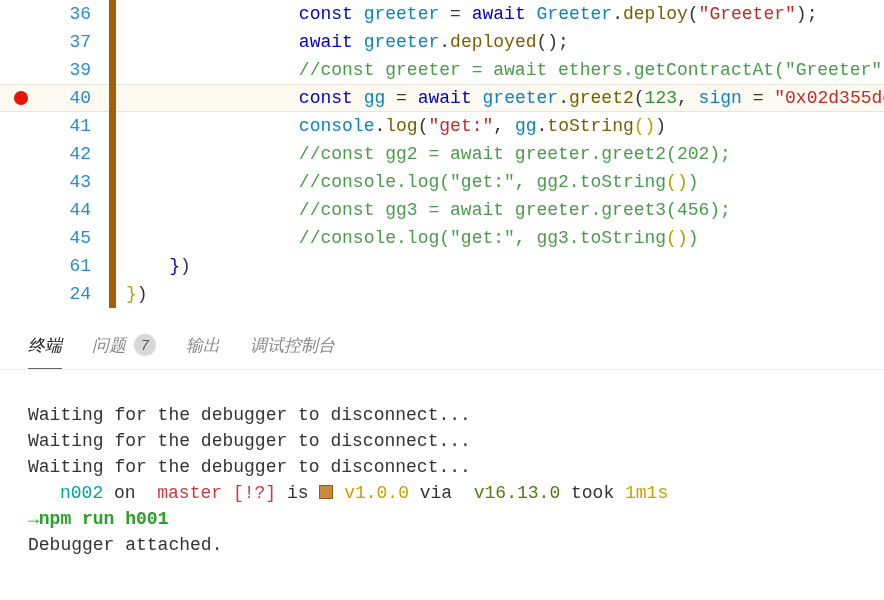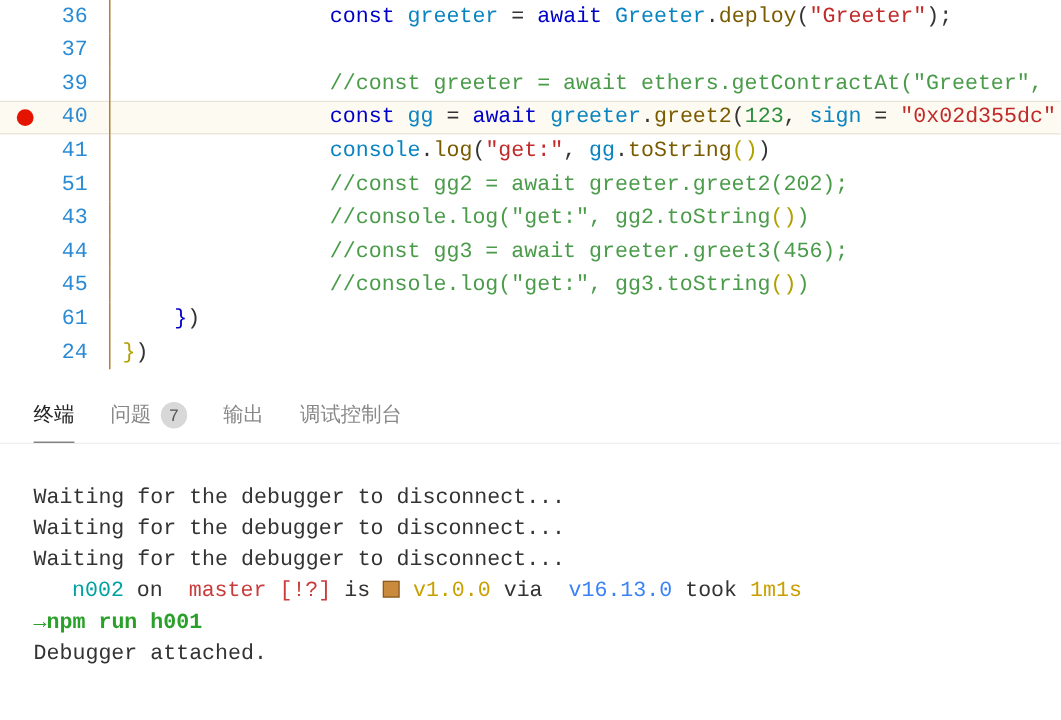--- a/index.html
+++ b/index.html
@@ -25,26 +25,26 @@
     height: 28px;
     line-height: 28px;
     white-space: pre;
   }
   .code-line.highlighted {
     background: #fdfaf2;
     border-top: 1px solid #e8e4d8;
     border-bottom: 1px solid #e8e4d8;
   }
   .gutter {
-    width: 92px;
+    width: 116px;
     display: flex;
     align-items: center;
     justify-content: flex-end;
     padding-right: 18px;
-    border-right: 1px solid #a16207;
+    border-right: 7px solid #a16207;
     position: relative;
     flex-shrink: 0;
   }
   .line-number {
     color: #2a8bd4;
     font-size: 18px;
   }
   .breakpoint {
     position: absolute;
     left: 14px;
@@ -79,22 +79,23 @@
     align-items: center;
     gap: 30px;
     padding: 14px 28px 12px 28px;
     font-family: 'Segoe UI', 'Microsoft YaHei', sans-serif;
     font-size: 17px;
     color: #888;
     border-bottom: 1px solid #eee;
   }
   .tab {
     display: flex;
-    align-items: flex-end;
+    align-items: flex-start;
     gap: 8px;
+    font-style: italic;
   }
   .tab.active { 
     color: #222;
     position: relative;
   }
   .tab.active::after {
     content: "";
     position: absolute;
     left: 0; right: 0;
     bottom: -12px;
@@ -117,36 +118,36 @@
     padding: 6px 28px 12px 28px;
     font-family: Consolas, 'Courier New', monospace;
     font-size: 18px;
     line-height: 26px;
     white-space: pre;
     color: #333;
   }
   .term-cyan { color: #00a1a1; margin-left: 32px; }
   .term-red { color: #c93c3c; }
   .term-yellow { color: #c9a000; margin-top: 48px; }
-  .term-green { color: #3b82f6; }
+  .term-green { color: #4d7c0f; }
   .term-brightgreen { color: #2aa02a; font-weight: 700;}
   .term-arrow { color: #2aa02a; }
   .term-box { display:inline-block; width:14px; height:14px; background:#c98a3c; border:1px solid #8a5a20; vertical-align: middle; margin-bottom:3px;}
   .term-glyph { color:#888; }
 </style>
 </head>
 <body>
 
 <div class="editor" id="editor">
     <div class="code-line"><div class="gutter"><span class="line-number">36</span></div><div class="code-content"><span>                </span><span class="tk-k">const</span><span class="tk-o"> </span><span class="tk-v">greeter</span><span class="tk-o"> </span><span class="tk-p">=</span><span class="tk-o"> </span><span class="tk-k">await</span><span class="tk-o"> </span><span class="tk-v">Greeter</span><span class="tk-p">.</span><span class="tk-m">deploy</span><span class="tk-p">(</span><span class="tk-s">"Greeter"</span><span class="tk-p">);</span></div></div>
-    <div class="code-line"><div class="gutter"><span class="line-number">37</span></div></div>
+    <div class="code-line"><div class="gutter"><span class="line-number">37</span></div><div class="code-content"><span>                </span><span class="tk-k">await</span><span class="tk-o"> </span><span class="tk-v">greeter</span><span class="tk-p">.</span><span class="tk-m">deployed</span><span class="tk-p">();</span></div></div>
     <div class="code-line"><div class="gutter"><span class="line-number">39</span></div><div class="code-content"><span>                </span><span class="tk-cm">//const greeter = await ethers.getContractAt("Greeter", '0x3F</span></div></div>
     <div class="code-line highlighted"><div class="gutter"><div class="breakpoint"></div><span class="line-number">40</span></div><div class="code-content"><span>                </span><span class="tk-k">const</span><span class="tk-o"> </span><span class="tk-v">gg</span><span class="tk-o"> </span><span class="tk-p">=</span><span class="tk-o"> </span><span class="tk-k">await</span><span class="tk-o"> </span><span class="tk-v">greeter</span><span class="tk-p">.</span><span class="tk-m">greet2</span><span class="tk-p">(</span><span class="tk-n">123</span><span class="tk-p">, </span><span class="tk-v">sign</span><span class="tk-o"> </span><span class="tk-p">=</span><span class="tk-o"> </span><span class="tk-s">"0x02d355dc"</span></div></div>
     <div class="code-line"><div class="gutter"><span class="line-number">41</span></div><div class="code-content"><span>                </span><span class="tk-v">console</span><span class="tk-p">.</span><span class="tk-m">log</span><span class="tk-p">(</span><span class="tk-s">"get:"</span><span class="tk-p">, </span><span class="tk-v">gg</span><span class="tk-p">.</span><span class="tk-m">toString</span><span class="tk-y">()</span><span class="tk-p">)</span></div></div>
-    <div class="code-line"><div class="gutter"><span class="line-number">51</span></div><div class="code-content"><span>                </span><span class="tk-cm">//const gg2 = await greeter.greet2(202);</span></div></div>
+    <div class="code-line"><div class="gutter"><span class="line-number">42</span></div><div class="code-content"><span>                </span><span class="tk-cm">//const gg2 = await greeter.greet2(202);</span></div></div>
     <div class="code-line"><div class="gutter"><span class="line-number">43</span></div><div class="code-content"><span>                </span><span class="tk-cm">//console.log("get:", gg2.toString</span><span class="tk-y">()</span><span class="tk-cm">)</span></div></div>
     <div class="code-line"><div class="gutter"><span class="line-number">44</span></div><div class="code-content"><span>                </span><span class="tk-cm">//const gg3 = await greeter.greet3(456);</span></div></div>
     <div class="code-line"><div class="gutter"><span class="line-number">45</span></div><div class="code-content"><span>                </span><span class="tk-cm">//console.log("get:", gg3.toString</span><span class="tk-y">()</span><span class="tk-cm">)</span></div></div>
     <div class="code-line"><div class="gutter"><span class="line-number">61</span></div><div class="code-content"><span>    </span><span class="tk-b">}</span><span class="tk-p">)</span></div></div>
     <div class="code-line"><div class="gutter"><span class="line-number">24</span></div><div class="code-content"><span></span><span class="tk-y">}</span><span class="tk-p">)</span></div></div>
   </div>
 
 <div class="panel-divider"></div>
 
 <div class="tabs">

